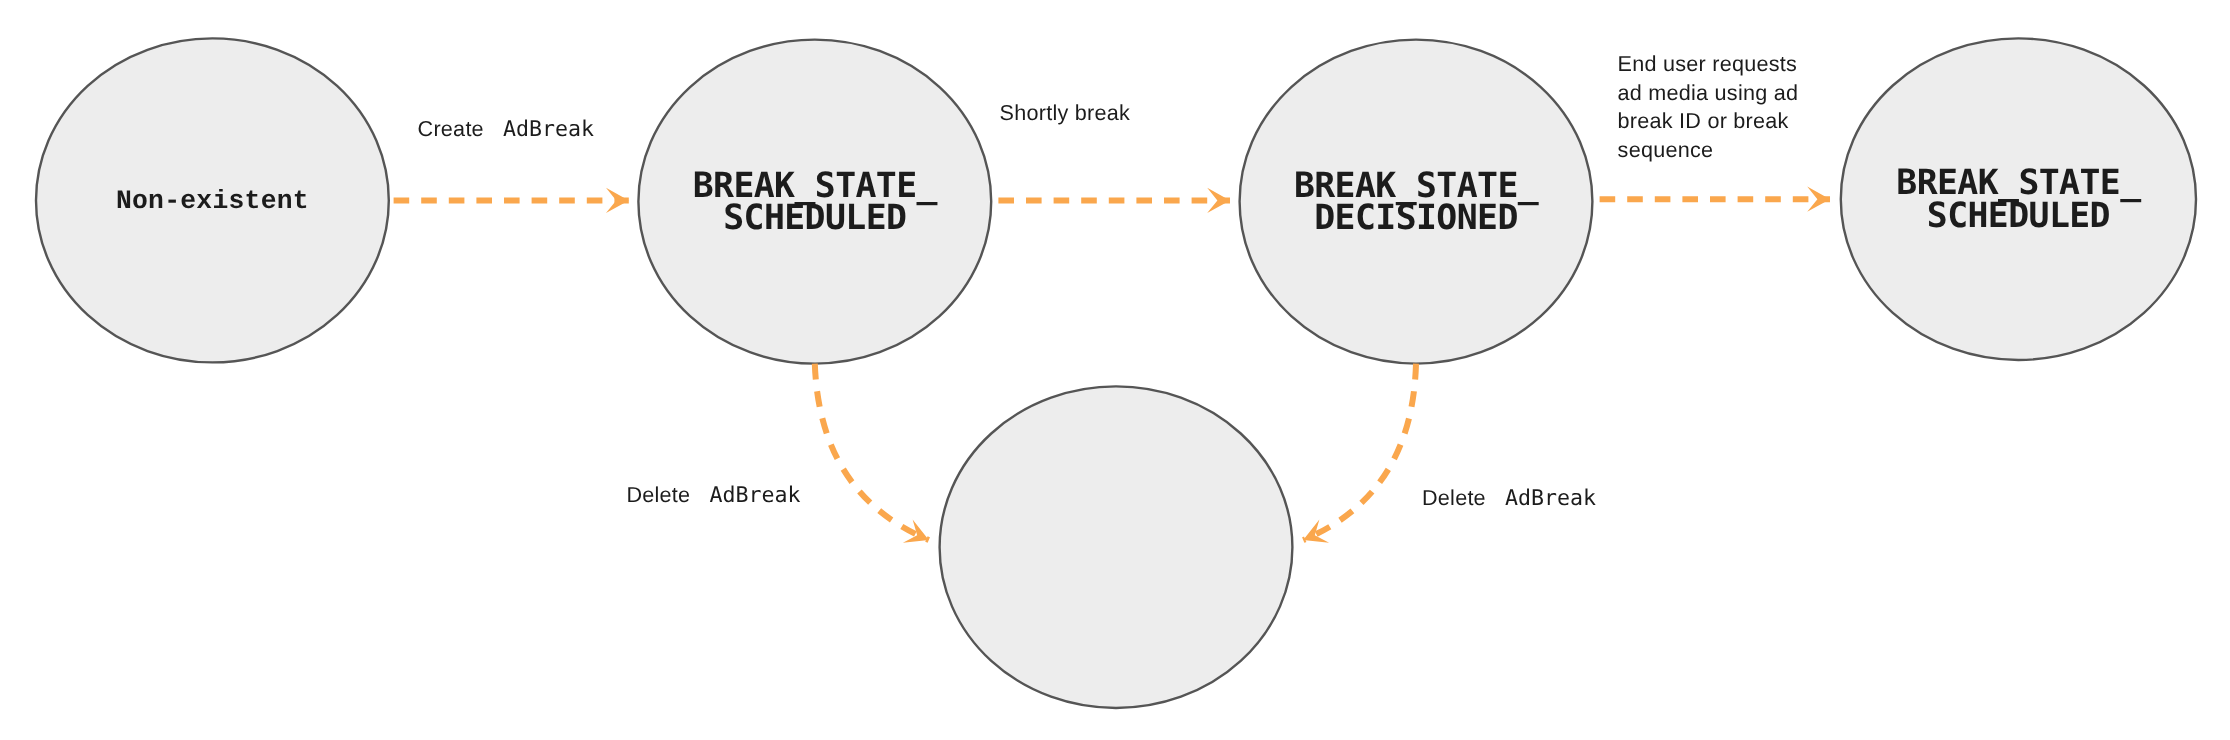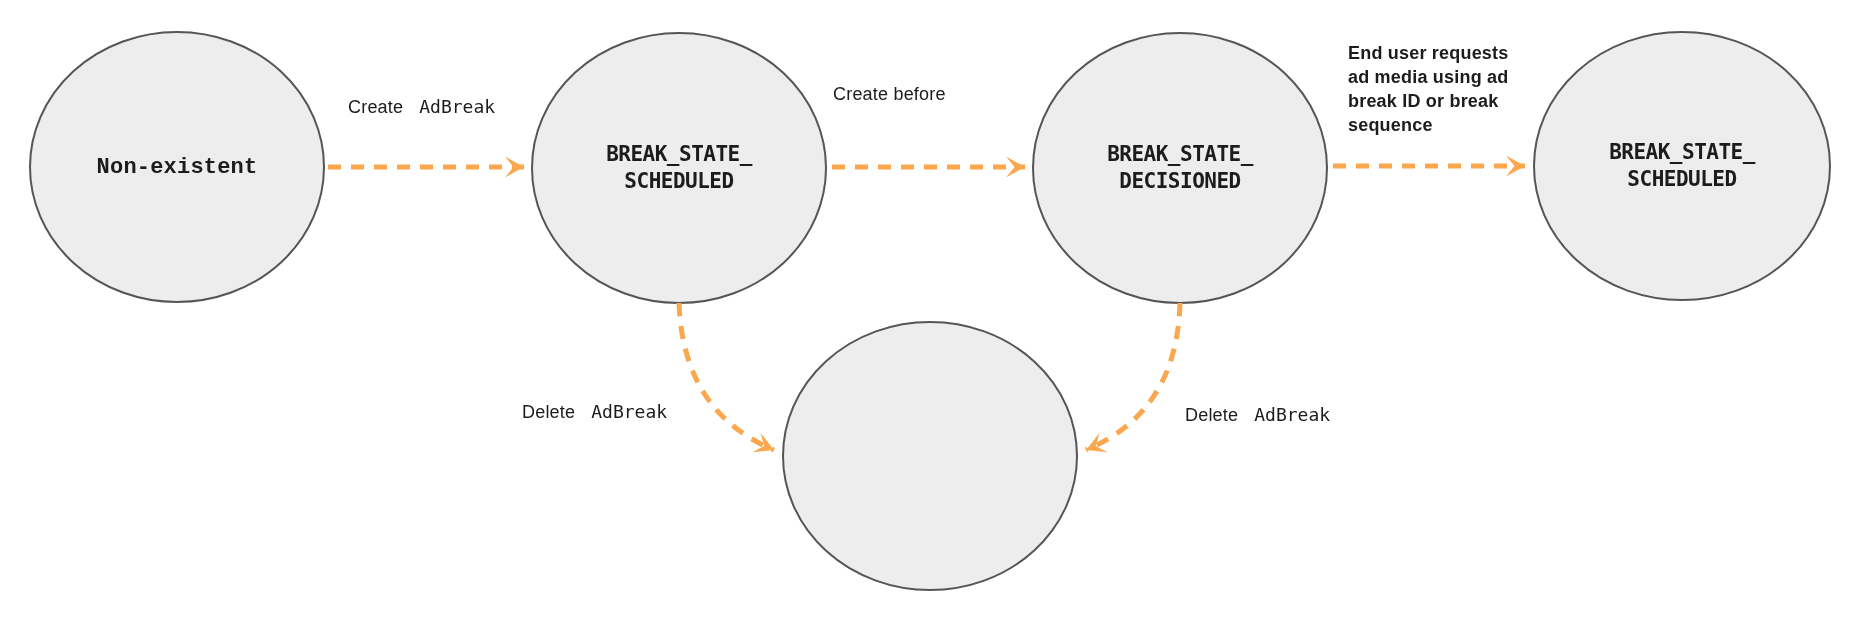--- a/index.html
+++ b/index.html
@@ -44,21 +44,21 @@
     font-family: Liberation Mono, monospace;
   }
   .state-sans {
     font-weight: 700;
     font-size: 22px;
     letter-spacing: 0.2px;
   }
   .state-mono {
     font-family: "DejaVu Sans Mono", "Liberation Mono", monospace;
     font-weight: 700;
-    font-size: 21px;
+    font-size: 29px;
     line-height: 27px;
     letter-spacing: -0.5px;
   }
   .state-mono span { display: block; }
 
   
   .lbl {
     position: absolute;
     font-size: 18px;
     line-height: 24px;
@@ -122,24 +122,24 @@
       <span>SCHEDULED</span>
     </div>
   </div>
 
 
   <div class="lbl" style="left:348px; top:95px;">
     <span>Create</span><span class="code">AdBreak</span>
   </div>
 
   <div class="lbl lbl-2line" style="left:833px; top:80px;">
-    <span class="line">Create before</span>
+    <span class="line">Shortly break</span>
   </div>
 
-  <div class="lbl" style="left:1348px; top:41px;font-weight:bold;">
+  <div class="lbl" style="left:1348px; top:41px;">
     <span class="line">End user requests</span>
     <span class="line">ad media using ad</span>
     <span class="line">break ID or break</span>
     <span class="line">sequence</span>
   </div>
 
   <div class="lbl" style="left:522px; top:400px;">
     <span>Delete</span><span class="code">AdBreak</span>
   </div>
 

